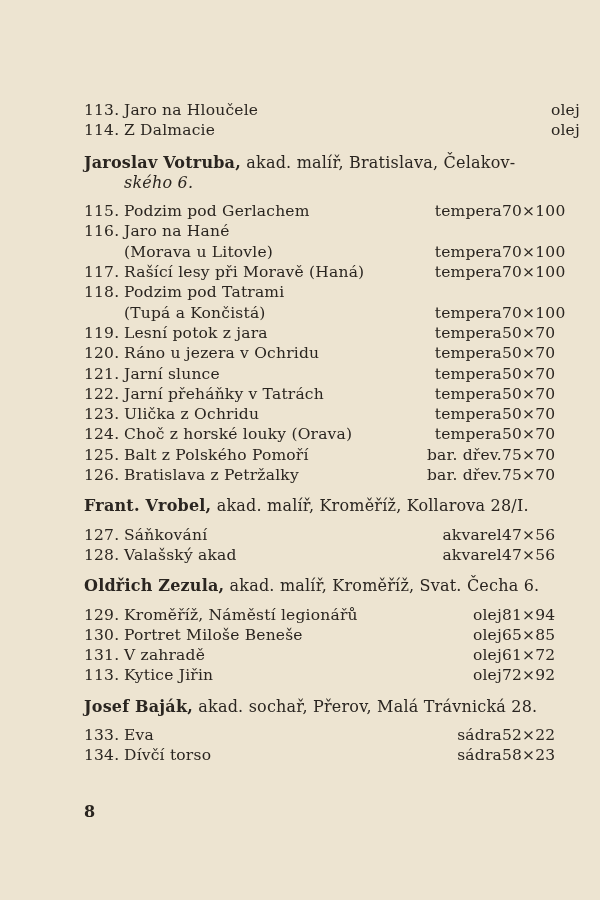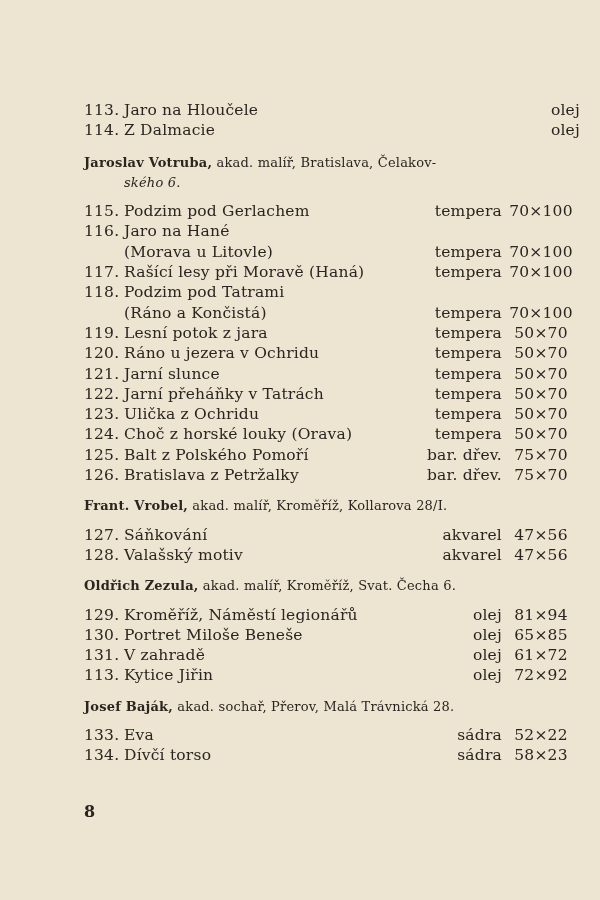--- a/index.html
+++ b/index.html
@@ -22,25 +22,25 @@
       align-items: baseline;
       font-size: 15.5px;
       line-height: 20.3px;
       height: 20.3px;
       white-space: nowrap;
       letter-spacing: 0.2px;
     }
     .num { width: 40px; flex: none; }
     .title { flex: 1; }
     .medium { flex: none; }
-    .size { flex: none; width: 78px; text-align: center; }
+    .size { flex: none; width: 78px; text-align: left; }
     .cont .num { visibility: hidden; }
     .cont .title { padding-left: 0; }
     .artist {
-      font-size: 13px;
+      font-size: 16px;
       line-height: 20.3px;
       margin-top: 11px;
       margin-bottom: 8px;
       letter-spacing: 0.2px;
     }
     .artist .name { font-weight: bold; }
     .artist .line2 { padding-left: 40px; display: block; font-style: italic; }
     .pagenum {
       position: absolute;
       left: 84px;
@@ -93,21 +93,21 @@
       <span class="title">Rašící lesy při Moravě (Haná)</span>
       <span class="medium">tempera</span>
       <span class="size">70×100</span>
     </div>
     <div class="row">
       <span class="num">118.</span>
       <span class="title">Podzim pod Tatrami</span>
     </div>
     <div class="row cont">
       <span class="num">000.</span>
-      <span class="title">(Ráno a Končistá)</span>
+      <span class="title">(Tupá a Končistá)</span>
       <span class="medium">tempera</span>
       <span class="size">70×100</span>
     </div>
     <div class="row">
       <span class="num">119.</span>
       <span class="title">Lesní potok z jara</span>
       <span class="medium">tempera</span>
       <span class="size">50×70</span>
     </div>
     <div class="row">
@@ -160,21 +160,21 @@
   </div>
   <div>
     <div class="row">
       <span class="num">127.</span>
       <span class="title">Sáňkování</span>
       <span class="medium">akvarel</span>
       <span class="size">47×56</span>
     </div>
     <div class="row">
       <span class="num">128.</span>
-      <span class="title">Valašský motiv</span>
+      <span class="title">Valašský akad</span>
       <span class="medium">akvarel</span>
       <span class="size">47×56</span>
     </div>
   </div>
 
   <div class="artist">
     <span class="name">Oldřich Zezula,</span>
     <span>akad. malíř, Kroměříž, Svat. Čecha 6.</span>
   </div>
   <div>

